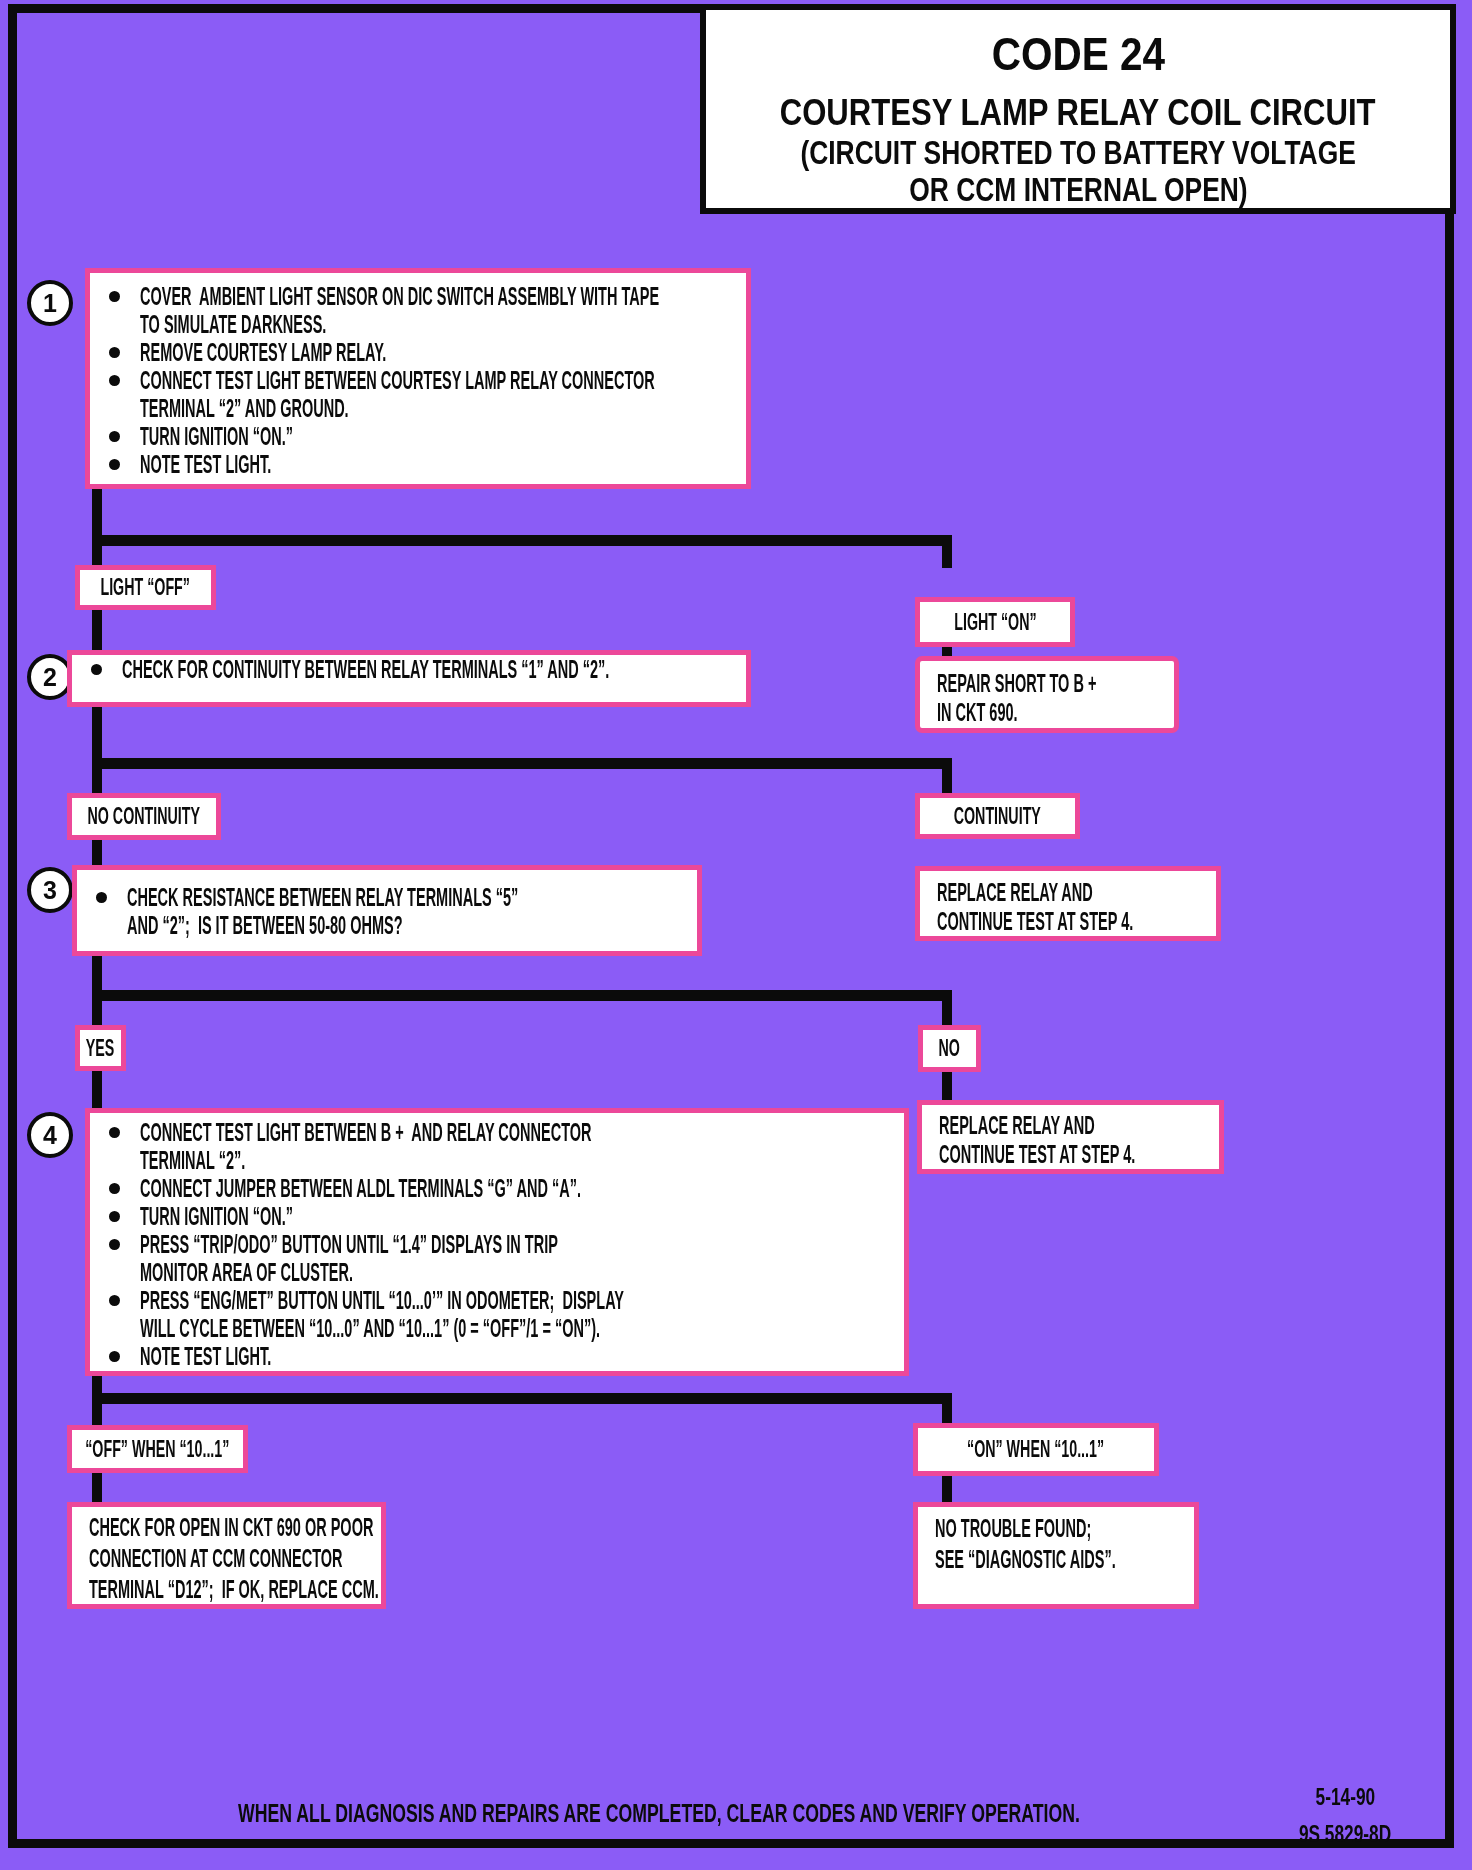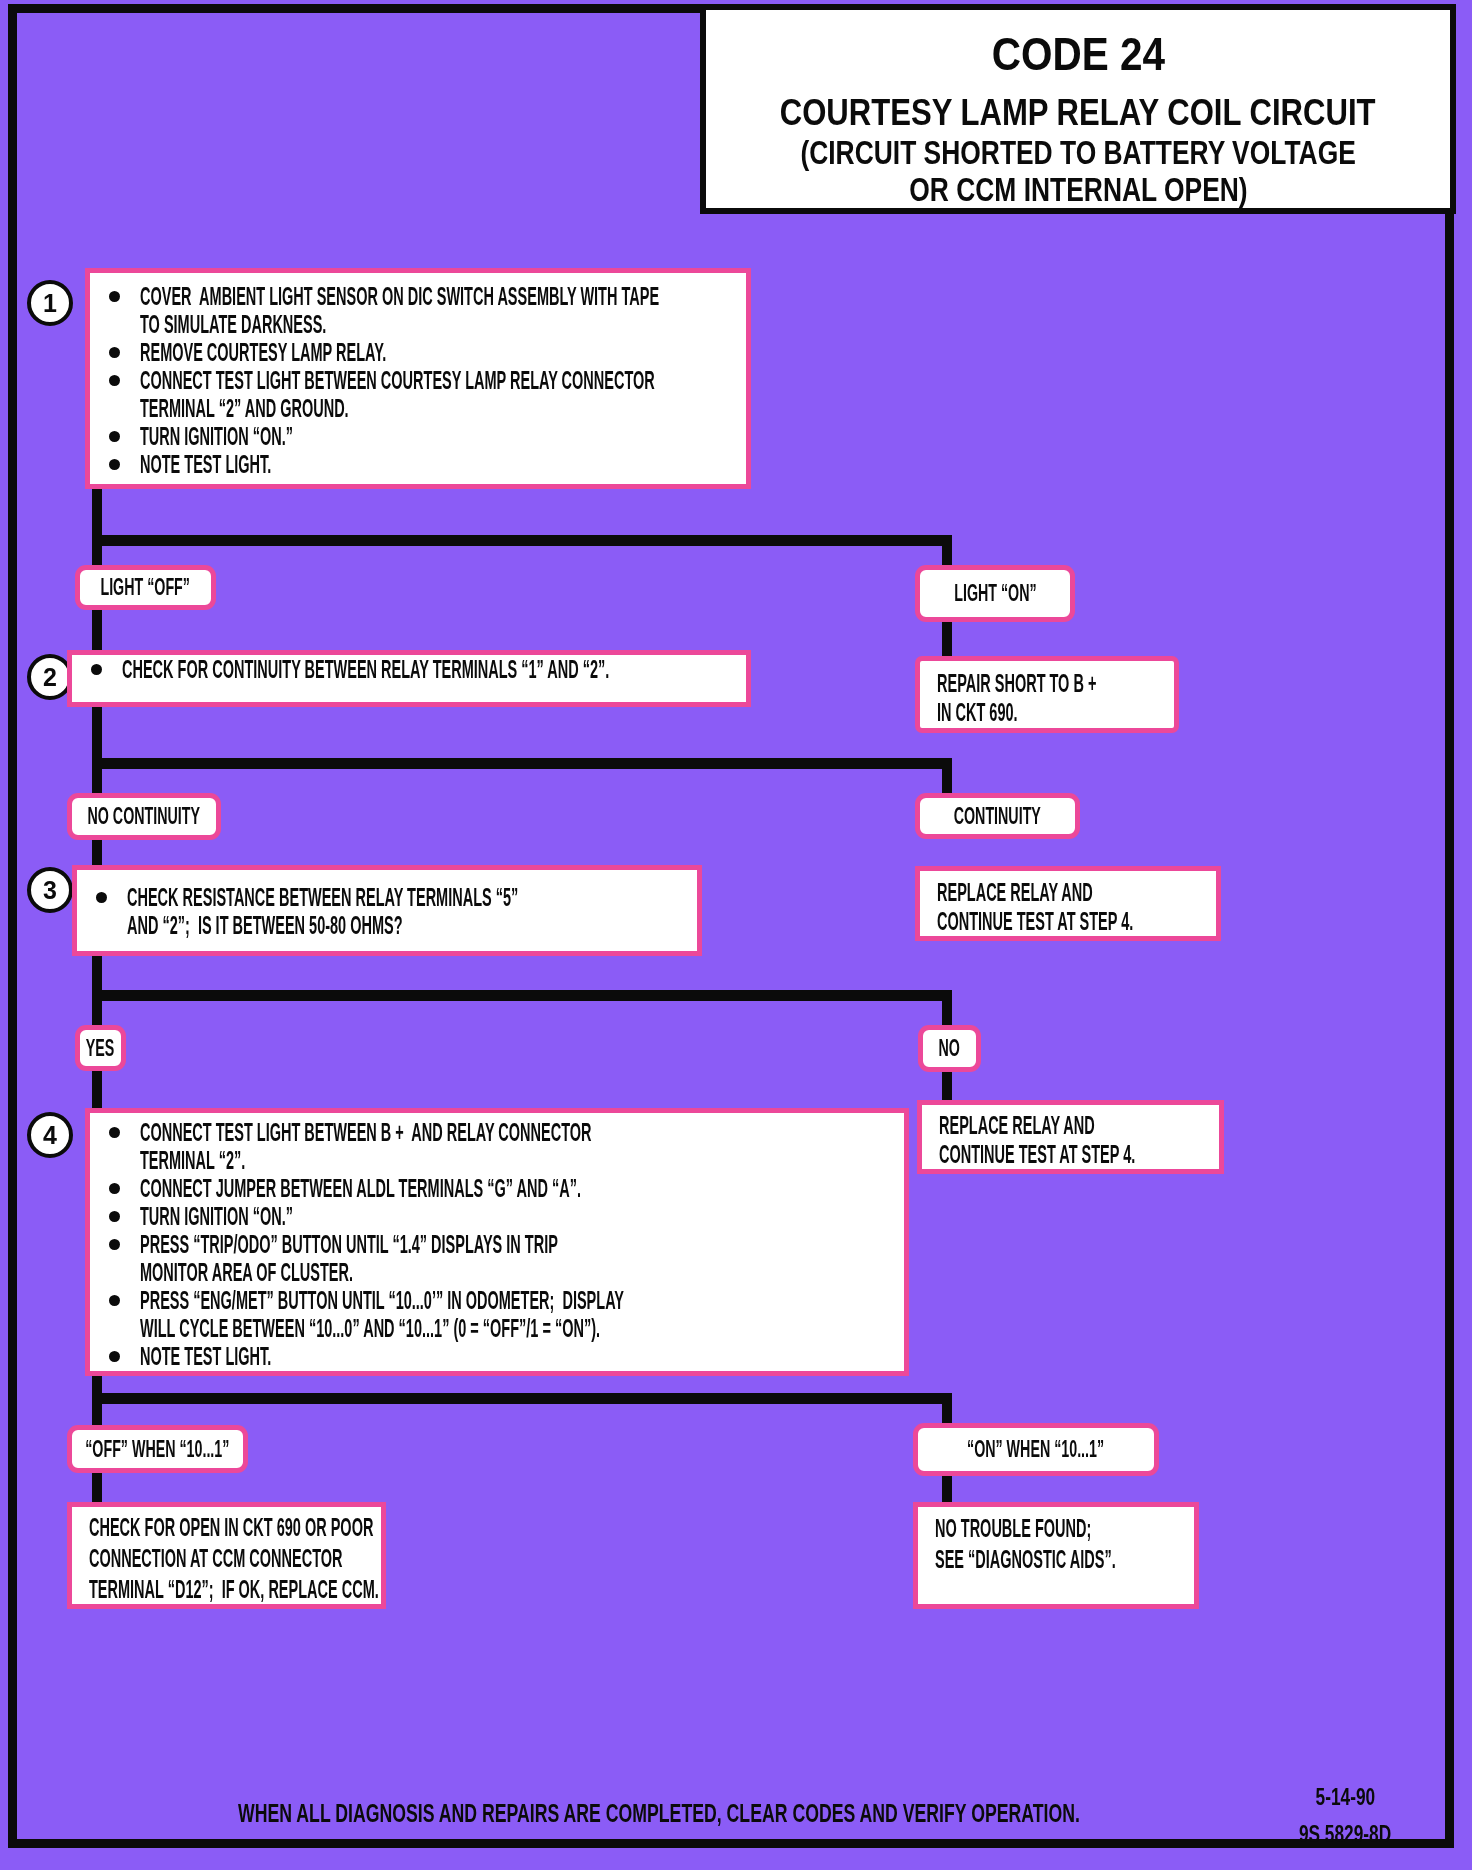--- a/index.html
+++ b/index.html
@@ -12,21 +12,21 @@
   .tc1{font-size:46px;line-height:52px;white-space:pre;transform:scaleX(0.88);}
   .tc2{font-size:37px;line-height:42px;white-space:pre;transform:scaleX(0.84);margin-top:12px;}
   .tc3{font-size:33px;line-height:37px;white-space:pre;transform:scaleX(0.80);}
   .box{border:5px solid #ec4899;box-sizing:border-box;background:#fff;}
   .vl,.hl{background:#0b0b0b;}
   .circ{width:46px;height:46px;border:4px solid #0b0b0b;border-radius:50%;box-sizing:border-box;
         display:flex;align-items:center;justify-content:center;font-size:25px;background:#fff;}
   .bl{position:relative;padding-left:50px;line-height:28px;height:28px;}
   .bl .bullet{position:absolute;left:19px;top:9px;width:11px;height:11px;border-radius:50%;background:#0b0b0b;}
   .t{display:inline-block;font-size:25px;transform:scaleX(0.58);transform-origin:0 50%;white-space:pre;}
-  .cbox{display:flex;align-items:center;justify-content:center;border-radius:11px;}
+  .cbox{display:flex;align-items:center;justify-content:center;}
   .ct{display:inline-block;font-size:23px;transform:scaleX(0.62);white-space:pre;}
   .ol{padding-left:17px;line-height:29px;height:29px;}
   .ft{display:inline-block;font-size:26px;transform:scaleX(0.68);white-space:pre;}
   .fr{display:inline-block;font-size:24px;transform:scaleX(0.72);white-space:pre;}
 </style>
 </head>
 <body>
 
 <div class="page">
 
@@ -78,21 +78,21 @@
     <div class="bl"><span class="bullet"></span><span class="t">REMOVE COURTESY LAMP RELAY.</span></div>
     <div class="bl"><span class="bullet"></span><span class="t">CONNECT TEST LIGHT BETWEEN COURTESY LAMP RELAY CONNECTOR</span></div>
     <div class="bl"><span class="t">TERMINAL “2” AND GROUND.</span></div>
     <div class="bl"><span class="bullet"></span><span class="t">TURN IGNITION “ON.”</span></div>
     <div class="bl"><span class="bullet"></span><span class="t">NOTE TEST LIGHT.</span></div>
   </div>
 
   <div class="abs box cbox" style="left:75px;top:565px;width:141px;height:45px;">
     <span class="ct">LIGHT “OFF”</span>
   </div>
-  <div class="abs box cbox" style="left:915px;top:565px;width:160px;height:57px;">
+  <div class="abs box cbox" style="left:915px;top:597px;width:160px;height:50px;">
     <span class="ct">LIGHT “ON”</span>
   </div>
 
   <div class="abs box" style="left:67px;top:650px;width:684px;height:57px;display:flex;flex-direction:column;justify-content:flex-start;">
     <div class="bl"><span class="bullet"></span><span class="t">CHECK FOR CONTINUITY BETWEEN RELAY TERMINALS “1” AND “2”.</span></div>
   </div>
 
   <div class="abs box" style="left:915px;top:656px;width:264px;height:77px;padding-top:8px;border-radius:7px;">
     <div class="ol"><span class="t">REPAIR SHORT TO B +</span></div>
     <div class="ol"><span class="t">IN CKT 690.</span></div>

